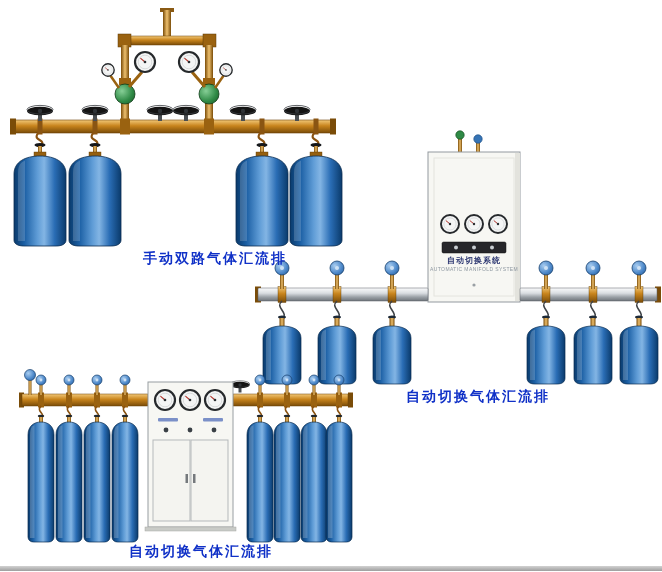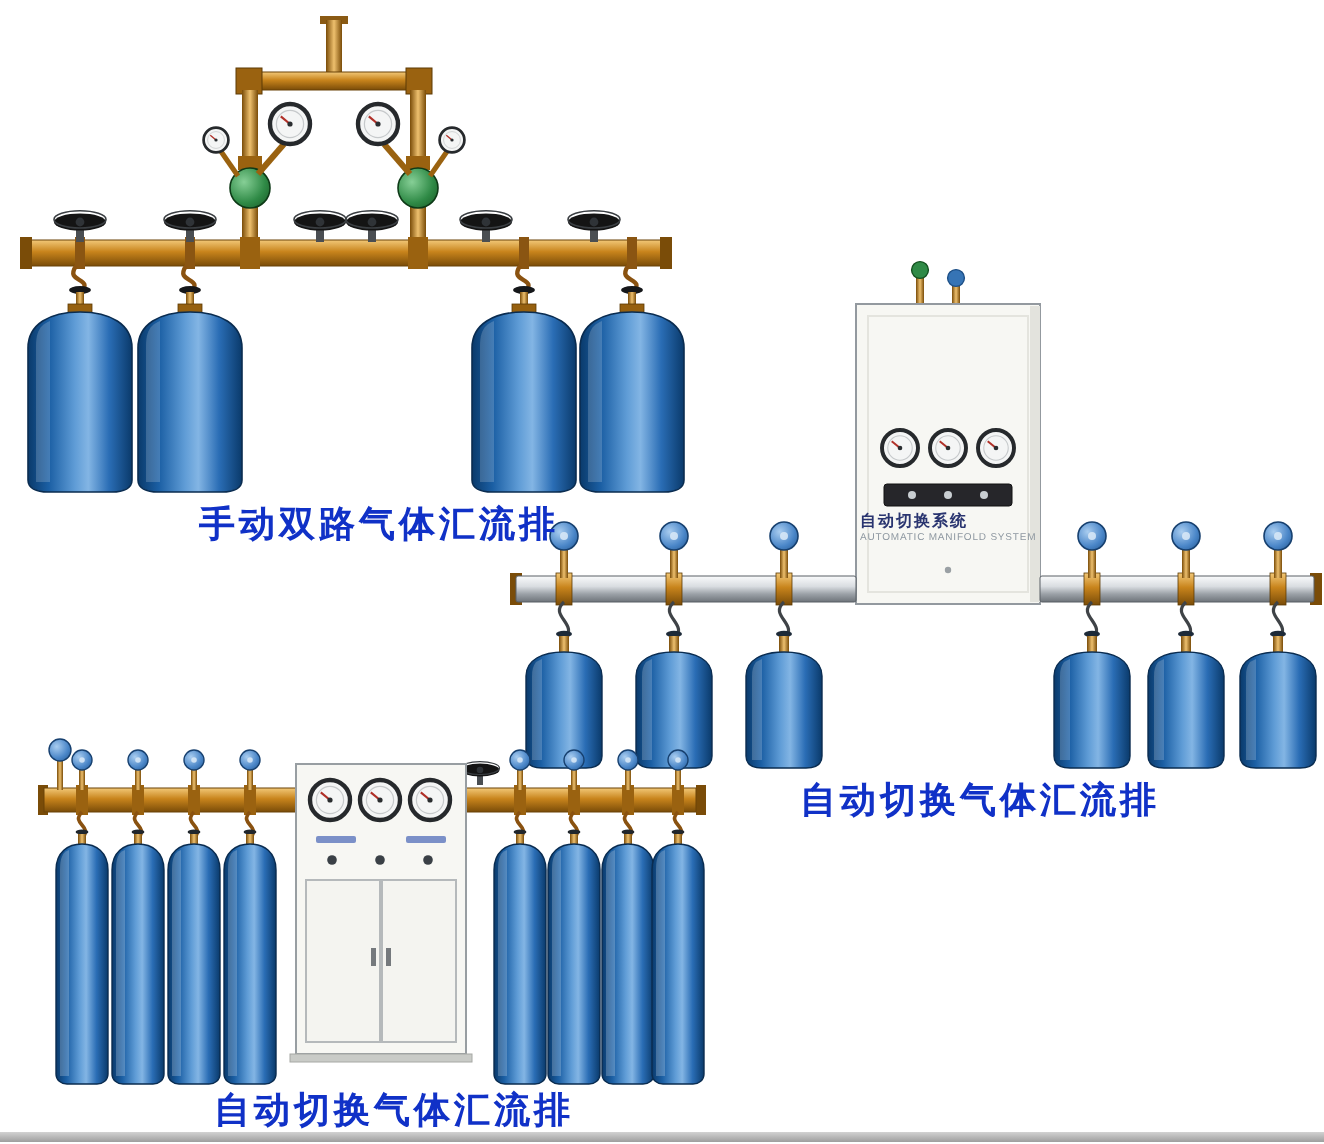--- a/index.html
+++ b/index.html
@@ -1,24 +1,24 @@
 <!DOCTYPE html>
 <html style="--caption: #1031c7; --cylinder-blue: #2a6db5; --brass: #c8841c; --silver-pipe: #c2c7cc; --cabinet: #f6f6f2;"><head>
 <meta charset="utf-8">
 <style>
   * { margin:0; padding:0; box-sizing:border-box; }
   html,body { background:#ffffff; font-family:"Liberation Sans", sans-serif; }
   #screen { position:relative; width:662px; height:572px; background:#ffffff; overflow:hidden; }
   #figure-svg { position:absolute; left:0; top:0; }
   .caption {
-    position:absolute; font-weight:bold; font-size:18px; letter-spacing:2px;
-    color:var(--caption,#1031c7); text-align:center; white-space:nowrap;
+    position:absolute; font-weight:bold; font-size:14px; letter-spacing:2px;
+    color:var(--caption,#1031c7); text-align:right; white-space:nowrap;
   }
   .cab-title {
-    position:absolute; left:430px; top:255px; width:88px; text-align:left;
+    position:absolute; left:430px; top:255px; width:88px; text-align:center;
     font-size:8px; font-weight:bold; color:#2a3570; letter-spacing:1px; white-space:nowrap;
   }
   .cab-sub {
     position:absolute; left:430px; top:266px; width:88px; text-align:center;
     font-size:5px; color:#8d97a0; letter-spacing:0.4px; white-space:nowrap;
   }
   #bottom-border {
     position:absolute; left:0; top:566px; width:662px; height:5px;
     background:linear-gradient(#d2d2d2,#9e9e9e);
   }

